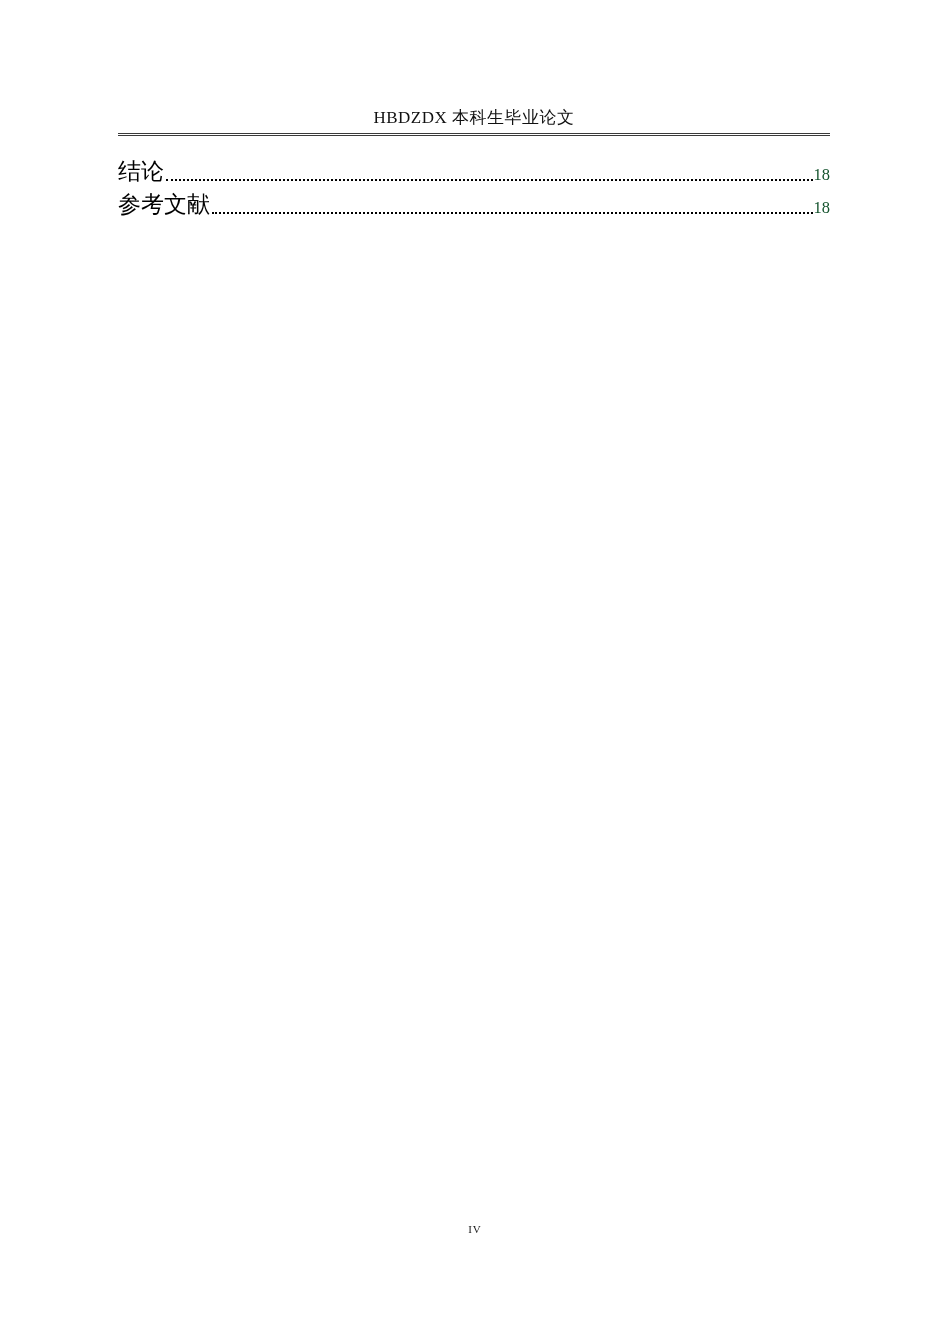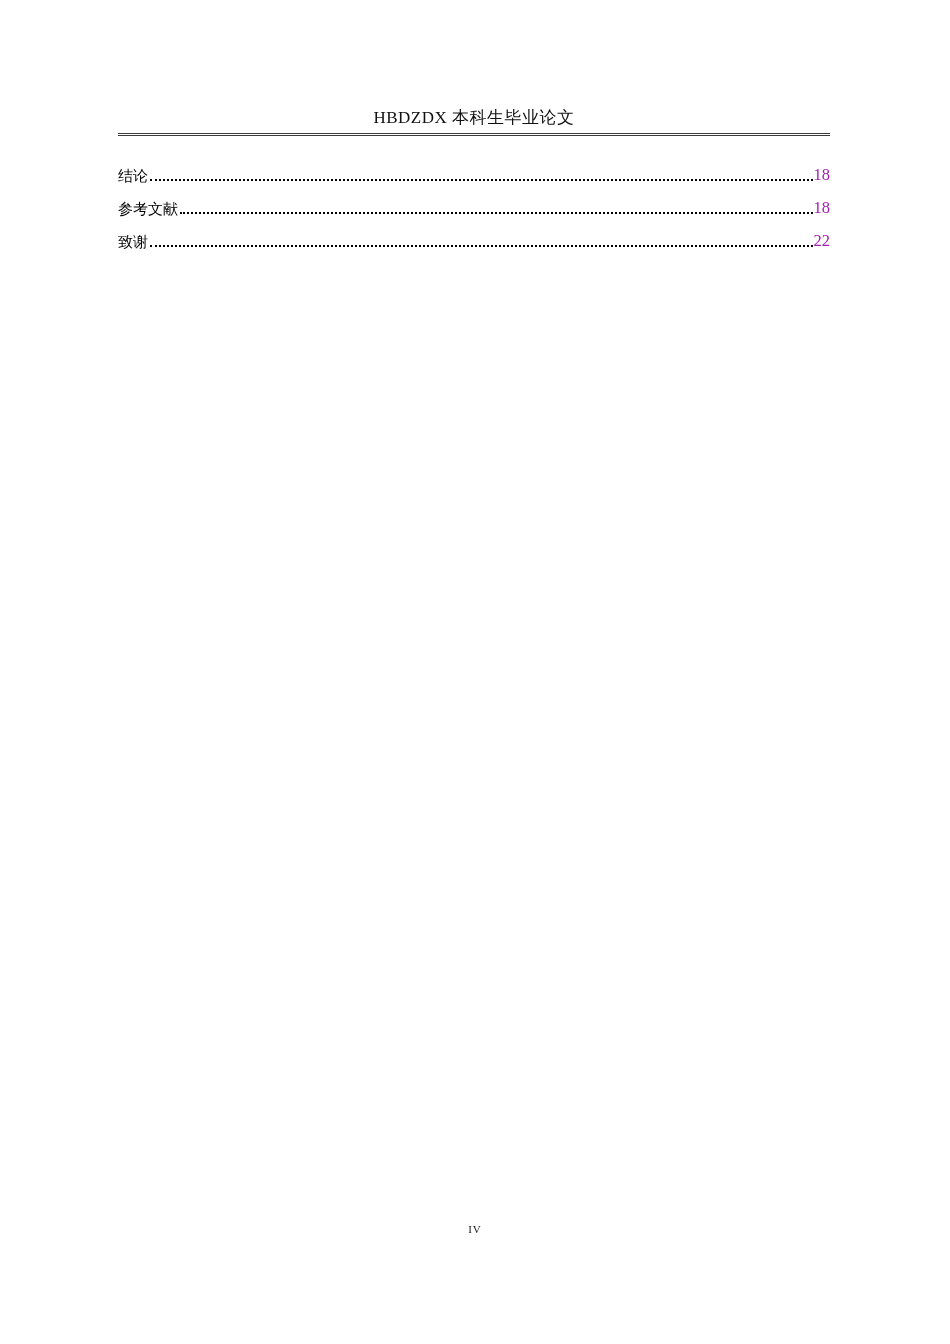--- a/index.html
+++ b/index.html
@@ -38,36 +38,36 @@
     width: 712px;
     top: 153px;
   }
   .toc-row {
     display: flex;
     align-items: flex-end;
     height: 33px;
   }
   .toc-label {
     font-family: "Liberation Sans", sans-serif;
-    font-size: 15px;
+    font-size: 23px;
     line-height: 1.25;
     color: #000000;
     white-space: nowrap;
   }
   .toc-dots {
     flex: 1;
     border-bottom: 2px dotted #000000;
     margin: 0 1px 5px 2px;
     min-width: 20px;
   }
   .toc-page {
     font-family: "Liberation Serif", serif;
     font-size: 16.5px;
     line-height: 1.25;
-    color: #a21caf;
+    color: #14532d;
     white-space: nowrap;
   }
   
   .doc-footer {
     position: absolute;
     left: 0;
     width: 100%;
     top: 1219px;
     text-align: center;
   }
@@ -95,25 +95,20 @@
       <span class="toc-page">18</span>
     </div>
 
     <div class="toc-row">
       <span class="toc-label">参考文献</span>
       <span class="toc-dots"></span>
       <span class="toc-page">18</span>
     </div>
 
 
-    <div class="toc-row">
-      <span class="toc-label">致谢</span>
-      <span class="toc-dots"></span>
-      <span class="toc-page">22</span>
-    </div>
 
   </div>
 
   <div class="doc-footer">
     <span class="footer-page-number">IV</span>
   </div>
 
 </div>
 
 </body></html>

